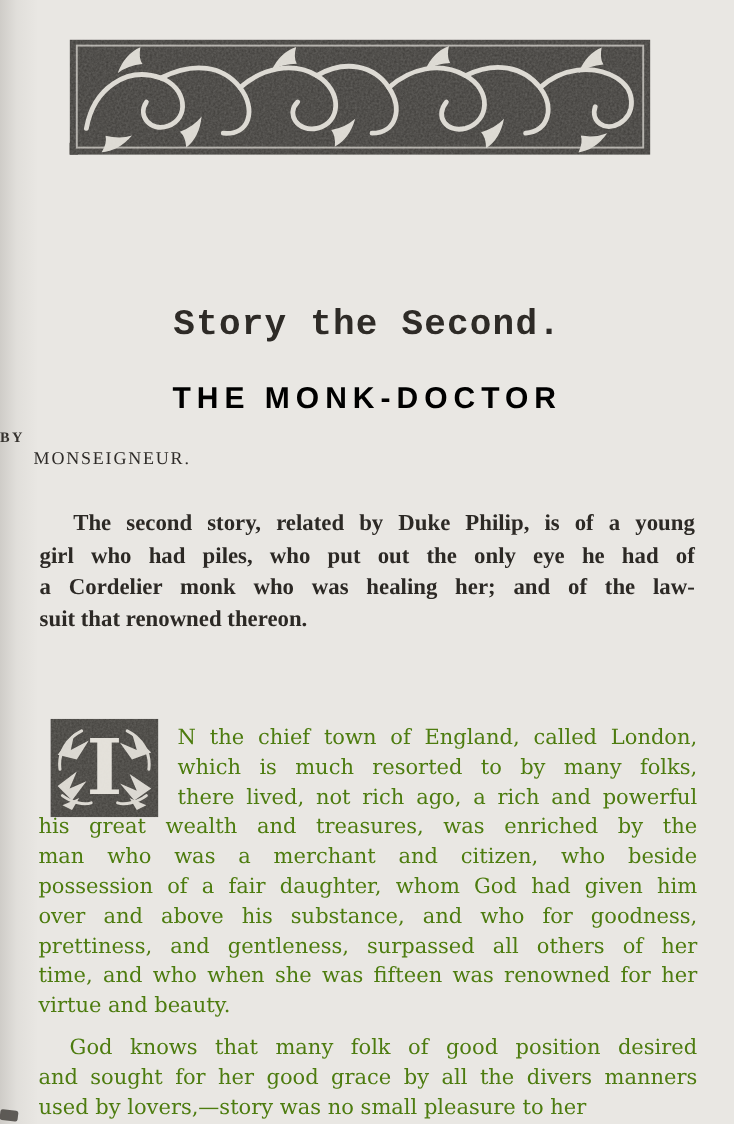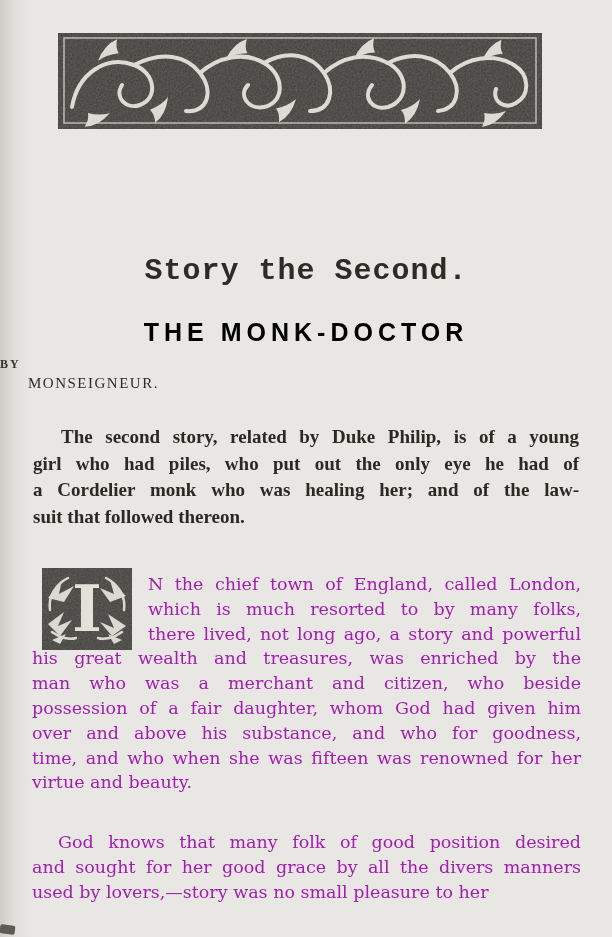--- a/index.html
+++ b/index.html
@@ -94,21 +94,22 @@
   }
   .argument .jline:first-child { padding-left: 28px; }
 
   .body-para {
     position: absolute;
     left: 32px;
     width: 549px;
     font-family: "DejaVu Serif", serif;
     font-size: 17.5px;
     line-height: 24.8px;
-    color: #a21caf;
+    color: #4d7c0f;
+    margin-top: 31px;
   }
   .para1 { top: 572px; }
   .para2 { top: 830px; }
   .para2 .jline:first-child { padding-left: 26px; }
 
   .jline {
     text-align: justify;
     text-align-last: justify;
     white-space: nowrap;
     overflow: visible;
@@ -177,21 +178,21 @@
   <div class="page-title">THE MONK-DOCTOR</div>
 
   <div class="byline">BY</div>
 
   <div class="author">MONSEIGNEUR.</div>
 
   <div class="argument">
       <div class="jline">The second story, related by Duke Philip, is of a young</div>
       <div class="jline">girl who had piles, who put out the only eye he had of</div>
       <div class="jline">a Cordelier monk who was healing her; and of the law-</div>
-      <div class="jline last">suit that followed thereon.</div>
+      <div class="jline last">suit that renowned thereon.</div>
     </div>
 
   <div class="body-para para1">
 
     <svg class="dropcap" viewBox="0 0 90 82" preserveAspectRatio="none">
       <defs>
         <filter id="grain2" x="0" y="0" width="100%" height="100%">
           <feTurbulence type="fractalNoise" baseFrequency="0.6" numOctaves="2" result="n2"></feTurbulence>
           <feColorMatrix in="n2" type="matrix" values="0 0 0 0 0.88  0 0 0 0 0.87  0 0 0 0 0.83  0 0 0 0.20 0"></feColorMatrix>
         </filter>
@@ -209,25 +210,26 @@
         <path d="M8,42 C6,28 14,16 26,10"></path>
         <path d="M82,42 C84,28 76,16 64,10"></path>
         <path d="M10,64 C18,70 28,72 34,70"></path>
         <path d="M80,64 C72,70 62,72 56,70"></path>
       </g>
       <text x="45" y="63" font-family="'DejaVu Serif', serif" font-size="64" font-weight="bold" fill="#e2dfd8" text-anchor="middle">I</text>
       <rect x="0" y="0" width="90" height="82" filter="url(#grain2)"></rect>
     </svg>
   <div class="jline">N the chief town of England, called London,</div>
       <div class="jline">which is much resorted to by many folks,</div>
-      <div class="jline">there lived, not long ago, a story and powerful</div>
+      <div class="jline">there lived, not rich ago, a rich and powerful</div>
       <div class="jline">his great wealth and treasures, was enriched by the</div>
       <div class="jline">man who was a merchant and citizen, who beside</div>
       <div class="jline">possession of a fair daughter, whom God had given him</div>
       <div class="jline">over and above his substance, and who for goodness,</div>
+      <div class="jline">prettiness, and gentleness, surpassed all others of her</div>
       <div class="jline">time, and who when she was fifteen was renowned for her</div>
       <div class="jline last">virtue and beauty.</div>
     </div>
 
   <div class="body-para para2">
       <div class="jline">God knows that many folk of good position desired</div>
       <div class="jline">and sought for her good grace by all the divers manners</div>
       <div class="jline last">used by lovers,—story was no small pleasure to her</div>
     </div>
 

